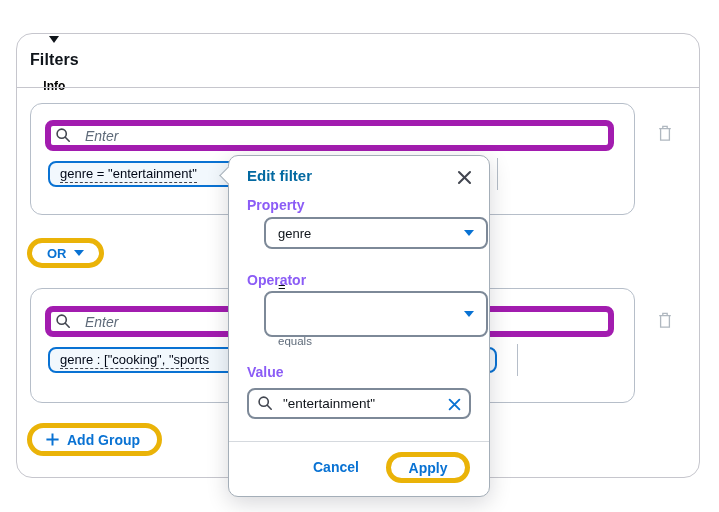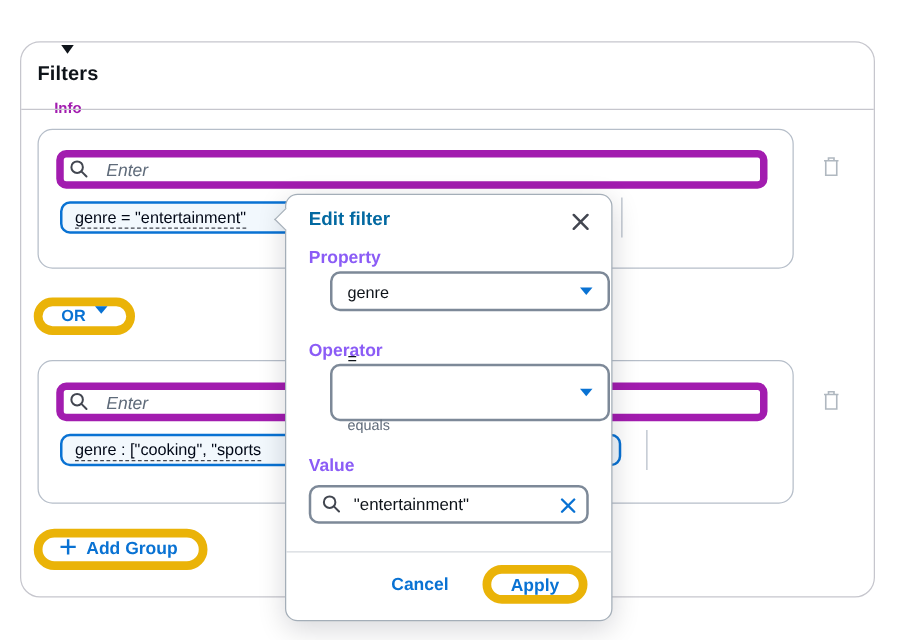--- a/index.html
+++ b/index.html
@@ -12,21 +12,21 @@
   .outer {
     position:absolute; left:16px; top:33px; width:684px; height:445px;
     border:1px solid #c6c6cd; border-radius:16px; background:#fff;
   }
   .hdr { position:absolute; left:30px; top:36px; display:flex; align-items:center; gap:8px;flex-direction:column; }
   .caret-dark {
     width:0; height:0; border-left:5px solid transparent; border-right:5px solid transparent;
     border-top:7px solid #0f141a; cursor:pointer;
   }
   .hdr h2 { margin:0; font-size:16px; font-weight:bold; color:#0f141a; letter-spacing:.1px; }
-  .info-link { font-size:12px; font-weight:bold; color:#a21caf; text-decoration:none; position:relative; top:2px; cursor:pointer; }
+  .info-link { font-size:12px; font-weight:bold; color:#000000; text-decoration:none; position:relative; top:2px; cursor:pointer; }
   .desc {
     position:absolute; left:30px; top:54px; width:665px; margin:0;
     font-size:13px; line-height:16px; color:#414d5c;
   }
   .hdr-divider { position:absolute; left:17px; top:87px; width:682px; height:1px; background:#c6c6cd; }
 
   
   .group {
     position:absolute; left:30px; width:605px; background:#fff;
     border:1px solid #b6bec9; border-radius:12px;
@@ -59,22 +59,22 @@
 
   .trash-btn {
     position:absolute; left:653px; width:24px; height:24px; border:none; background:transparent;
     display:flex; align-items:center; justify-content:center; cursor:pointer; padding:0;
   }
   .trash-1 { top:121px; }
   .trash-2 { top:308px; }
 
   
   .pill {
-    display:inline-flex; align-items:flex-start; justify-content:center; gap:7px;
-    border:7px solid #eab308; border-radius:17px; background:#fff;
+    display:inline-flex; align-items:center; justify-content:center; gap:7px;
+    border:5px solid #eab308; border-radius:17px; background:#fff;
     color:#0972d3; font-weight:bold; font-size:14px; cursor:pointer;
     font-family:"Liberation Sans", sans-serif;
   }
   .or-btn { position:absolute; left:27px; top:238px; height:30px; padding:0 15px; font-size:13px; }
   .caret-blue {
     width:0; height:0; border-left:5px solid transparent; border-right:5px solid transparent;
     border-top:6px solid #0972d3;
   }
   .add-btn { position:absolute; left:27px; top:423px; height:33px; padding:0 17px 0 13px; }
 

